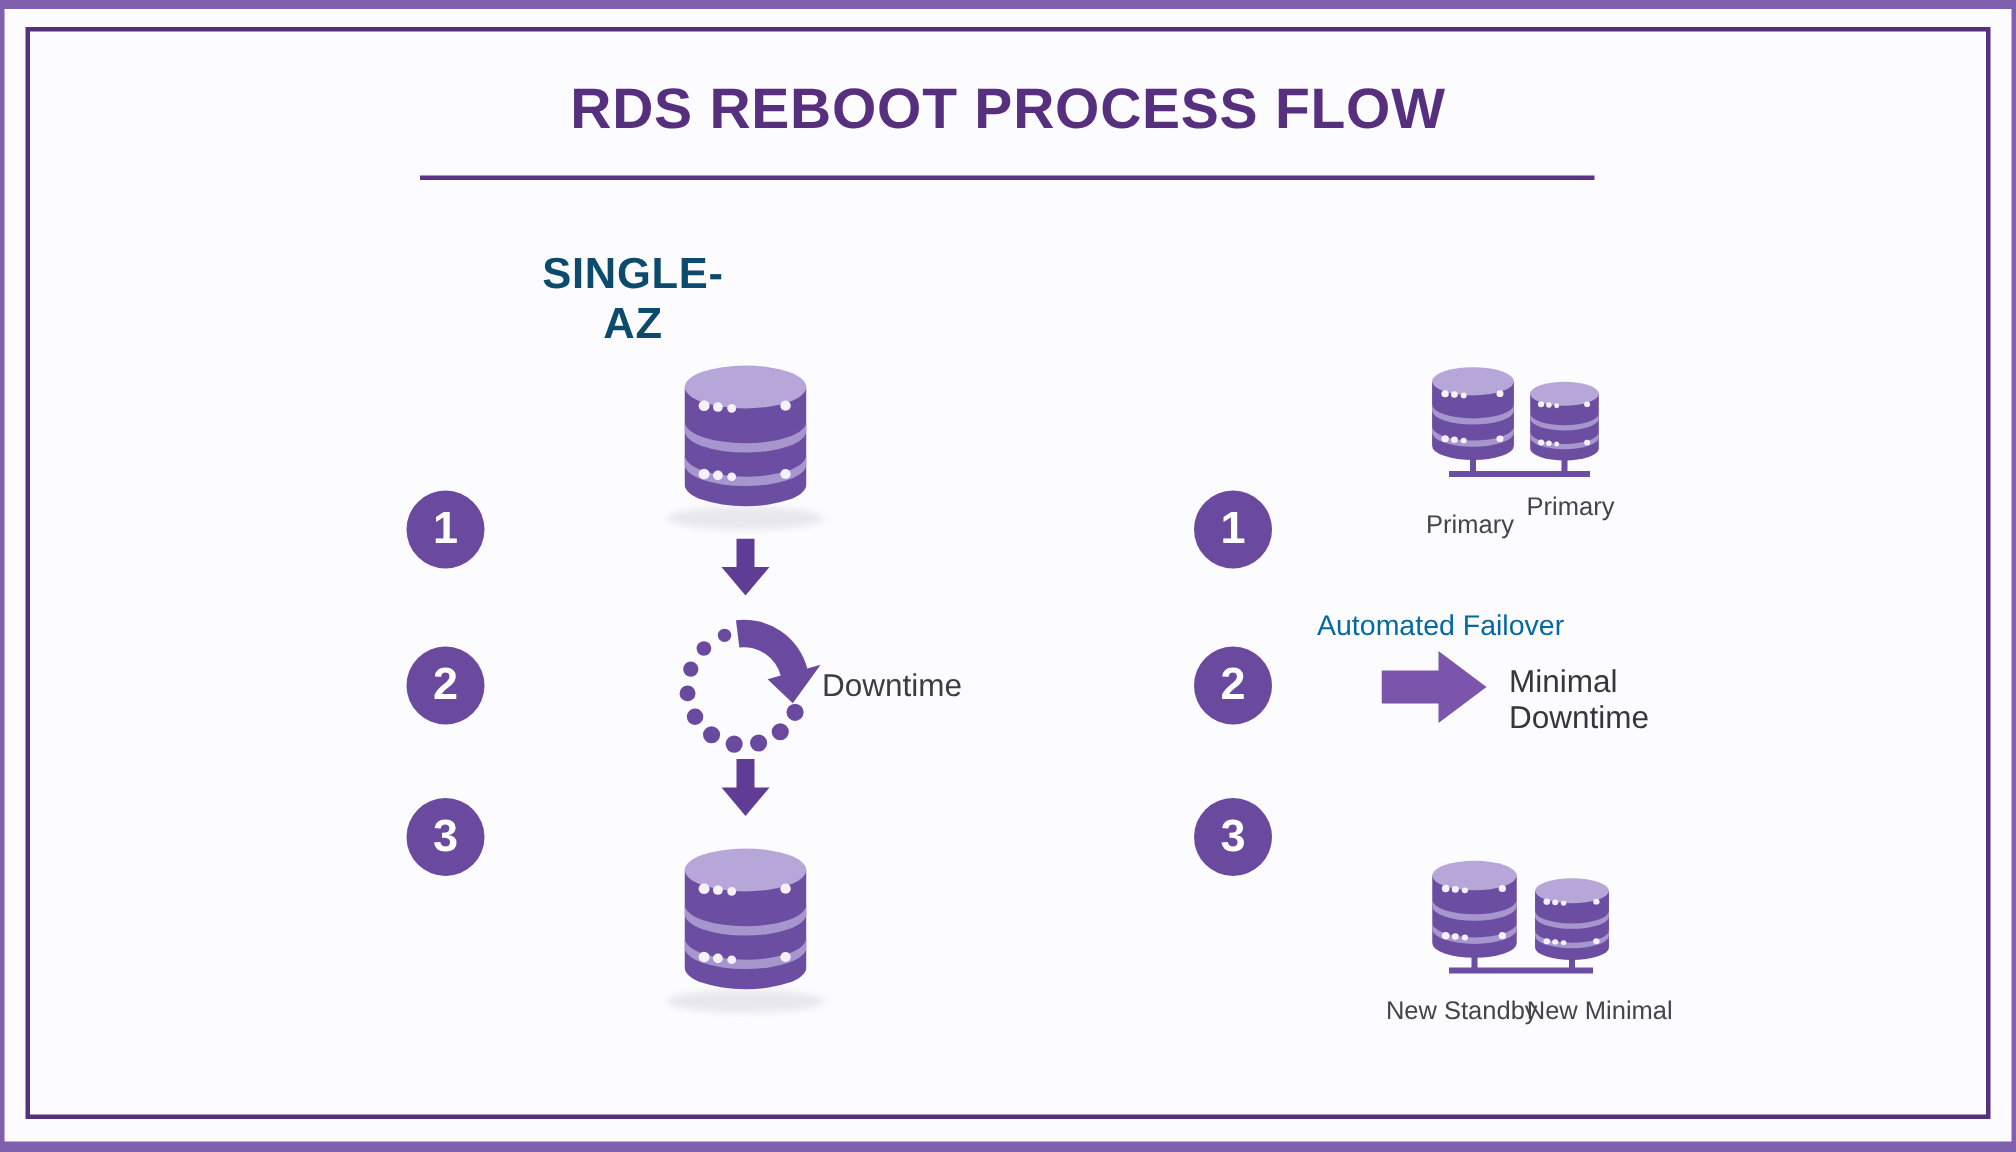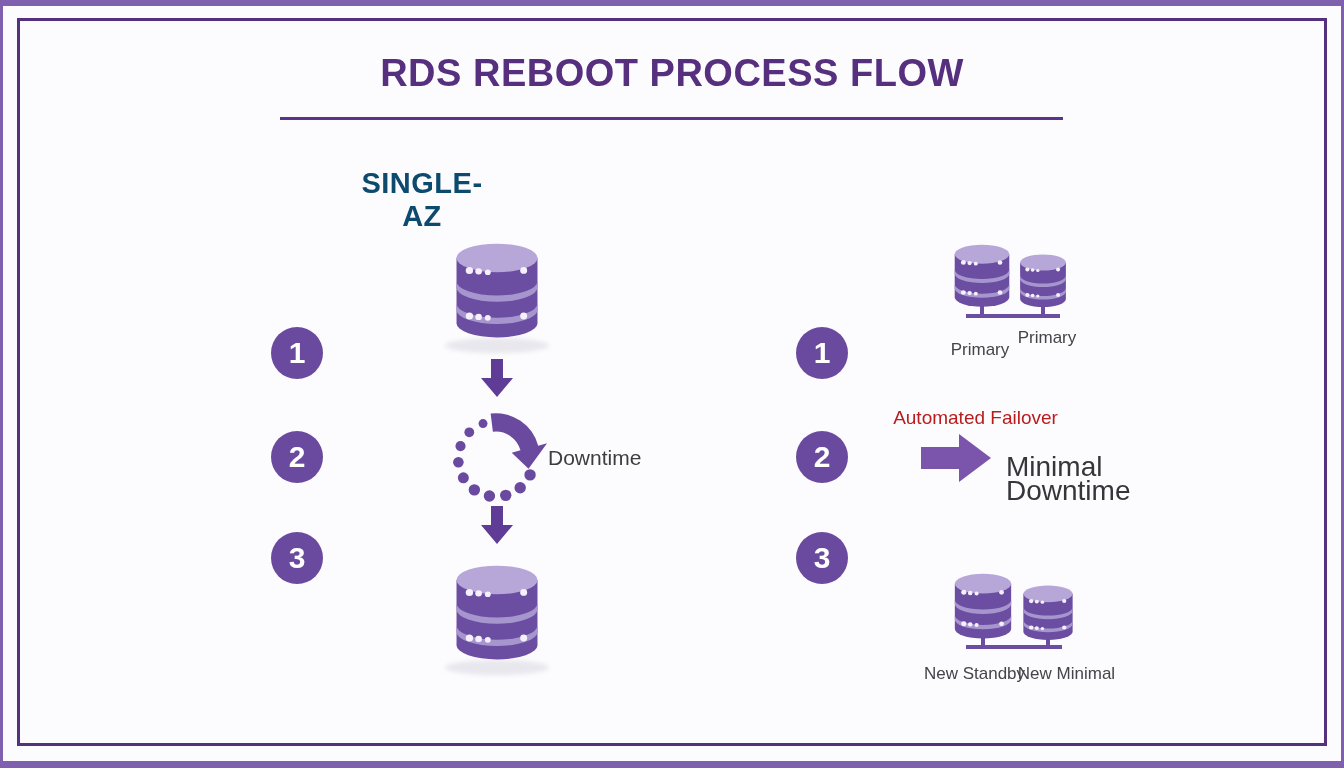--- a/index.html
+++ b/index.html
@@ -41,26 +41,26 @@
     position:absolute; border-radius:50%; background:#e8e7ed; filter:blur(2px);
   }
   .conn { position:absolute; background:#6b4da1; }
   .db-label {
     position:absolute; color:#45444b; font-size:17px; text-align:center;
   }
   .downtime-label {
     position:absolute; left:548px; top:446px; font-size:21px; color:#3d3c42;
   }
   .failover-label {
-    position:absolute; left:878px; top:407px; width:195px; text-align:center;
-    font-size:19px; color:#b91c1c;
+    position:absolute; left:878px; top:407px; width:195px; 
+    font-size:19px; color:#0369a1;
   }
   .minimal-label {
-    position:absolute; left:1006px; top:443px; font-size:28px; line-height:24px;
-    color:#36353b; font-weight:500;margin-top:12px;
+    position:absolute; left:1006px; top:443px; font-size:21px; line-height:24px;
+    color:#36353b; font-weight:500;
   }
 </style>
 </head>
 <body>
 
 <svg width="0" height="0" style="position:absolute">
   <defs>
     <g id="db-cyl">
       <path d="M6 19 v73 a44 16 0 0 0 88 0 v-73 z" fill="#6b4da1"></path>
       <path d="M6 45 a44 16 0 0 0 88 0 v7 a44 16 0 0 1 -88 0 z" fill="#a796ce"></path>

